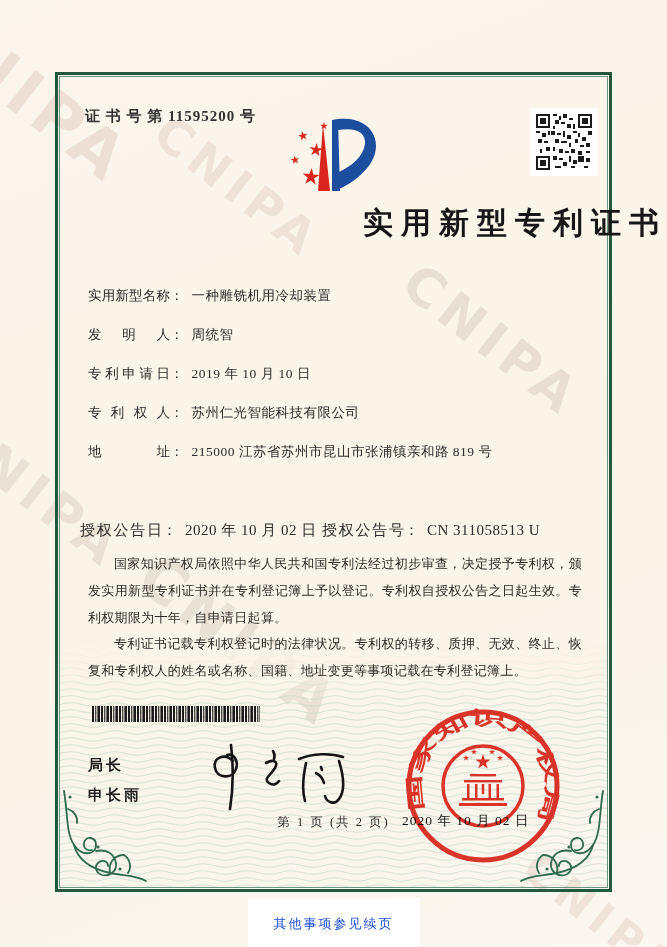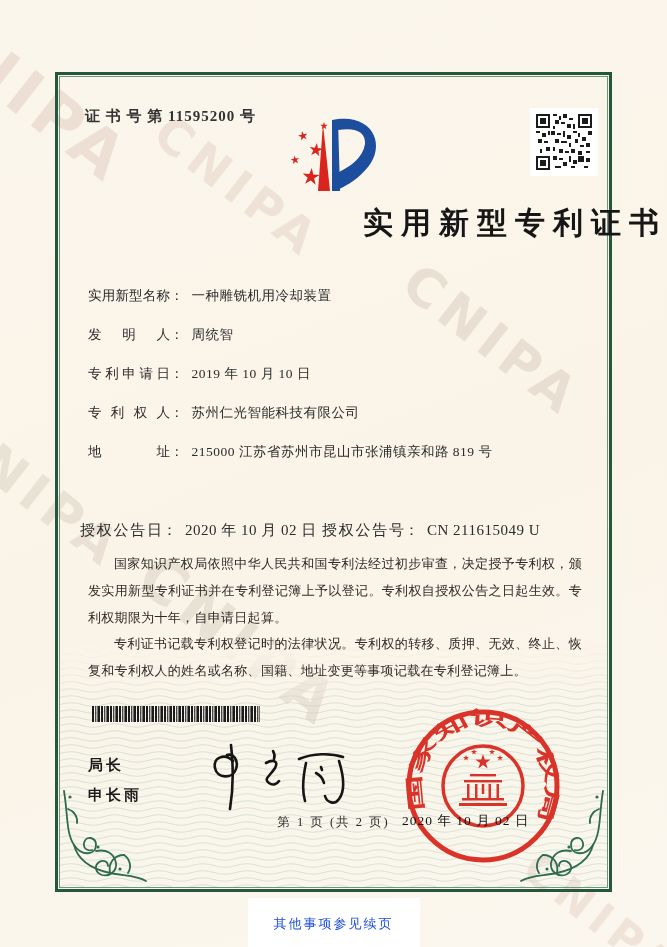--- a/index.html
+++ b/index.html
@@ -231,21 +231,21 @@
     <div class="frow">
       <span class="flabel">地 址</span><span class="fcolon">：</span><span class="fvalue">215000 江苏省苏州市昆山市张浦镇亲和路 819 号</span>
     </div>
   </div>
 
   <div class="grant-row">
     <span>
       <span class="flabel">授权公告日</span><span class="fcolon">：</span><span class="fvalue">2020 年 10 月 02 日</span>
     </span>
     <span class="grant-right">
-      <span class="flabel">授权公告号</span><span class="fcolon">：</span><span class="fvalue">CN 211615049 U</span>
+      <span class="flabel">授权公告号</span><span class="fcolon">：</span><span class="fvalue">CN 311058513 U</span>
     </span>
   </div>
 
   <div class="body-text">
     <p>国家知识产权局依照中华人民共和国专利法经过初步审查，决定授予专利权，颁发实用新型专利证书并在专利登记簿上予以登记。专利权自授权公告之日起生效。专利权期限为十年，自申请日起算。</p>
     <p>专利证书记载专利权登记时的法律状况。专利权的转移、质押、无效、终止、恢复和专利权人的姓名或名称、国籍、地址变更等事项记载在专利登记簿上。</p>
   </div>
 
   <svg class="barcode" viewBox="0 0 168 16" preserveAspectRatio="none">
     <defs>

